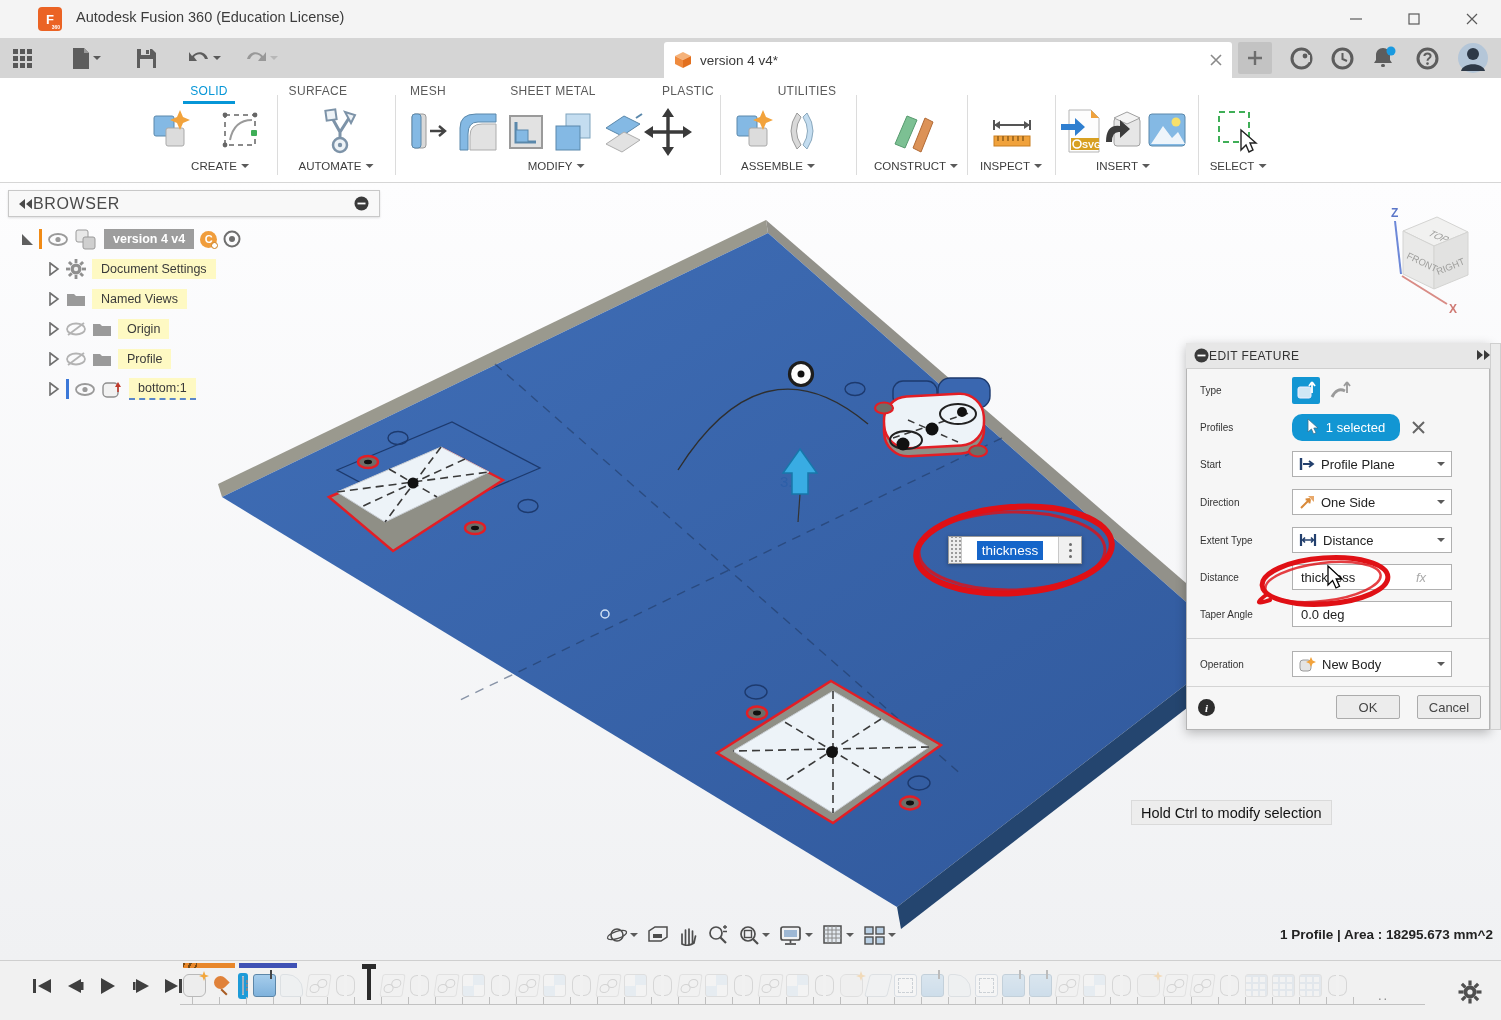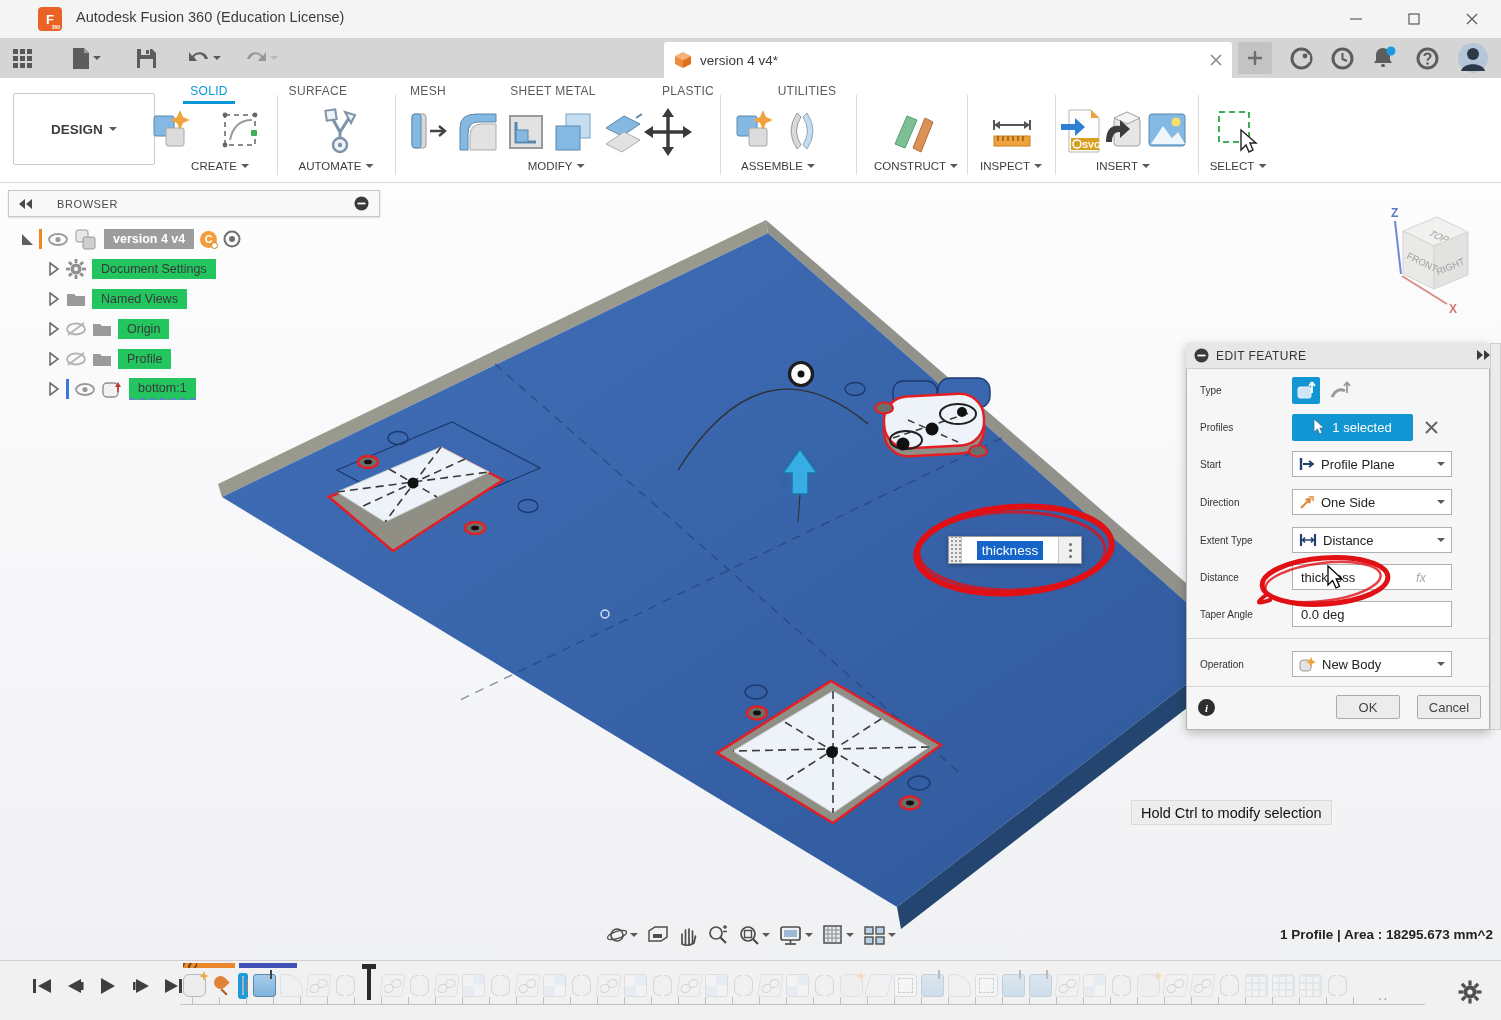--- a/index.html
+++ b/index.html
@@ -38,48 +38,48 @@
   .rgroup-label{position:absolute;top:160px;transform:translateX(-50%);font-size:11.5px;color:#3d3d3d;
                display:flex;align-items:center;gap:4px;white-space:nowrap;}
   .ricon{position:absolute;top:108px;transform:translateX(-50%);}
   .rsep{position:absolute;top:95px;width:1px;height:80px;background:#dcdcdc;}
   
   .viewport-bg{left:0;top:183px;width:1501px;height:777px;background:linear-gradient(#fdfdfe,#f0f1f3);}
   
   .browser{left:8px;top:190px;width:372px;}
   .browser-header{height:27px;background:rgba(248,248,248,.95);border:1px solid #c8c8c8;
       display:flex;align-items:center;padding:0 10px;box-sizing:border-box;box-shadow:0 1px 2px rgba(0,0,0,.12);}
-  .browser-title{font-size:11px;color:#4a4a4a;letter-spacing:.6px;margin-left:24px;flex:1;}
+  .browser-title{font-size:16px;color:#4a4a4a;letter-spacing:.6px;margin-left:0;flex:1;}
   .b-row{position:absolute;display:flex;align-items:center;height:26px;gap:6px;}
-  .b-label{background:#22c55e;padding:3px 9px;font-size:12.5px;color:#3a3a3a;white-space:nowrap;}
+  .b-label{background:#fef9c3;padding:3px 9px;font-size:12.5px;color:#3a3a3a;white-space:nowrap;}
   .b-label.root{background:#9d9d9d;color:#fff;font-weight:bold;}
   .b-label.dashed{border-bottom:2px dashed #5b87c9;}
   .colorbar{width:3px;height:20px;}
   .tri-solid{width:0;height:0;border-left:11px solid #5f5f5f;border-top:11px solid transparent;}
   .badge-c{width:17px;height:17px;border-radius:50%;background:#f09d3c;color:#fff;font-size:11px;font-weight:bold;
            display:flex;align-items:center;justify-content:center;position:relative;}
   .badge-c::after{content:"";position:absolute;right:-1px;bottom:-1px;width:5px;height:5px;background:#fff;border-radius:50%;border:1px solid #c97f20;}
   
   .dialog{left:1186px;top:343px;width:304px;height:387px;background:#f6f6f6;border:1px solid #b5b5b5;
           box-shadow:0 3px 10px rgba(0,0,0,.25);box-sizing:border-box;}
   .dialog-strip{left:1490px;top:343px;width:11px;height:387px;background:#ebebeb;border:1px solid #cfcfcf;box-sizing:border-box;}
   .d-header{left:1186px;top:343px;width:304px;height:26px;background:#e7e7e7;border-bottom:1px solid #cfcfcf;
-            display:flex;align-items:center;padding:0 8px;box-sizing:border-box;gap:7px;}
+            display:flex;align-items:center;padding:0 8px;box-sizing:border-box;gap:0;}
   .d-title{font-size:12px;color:#333;letter-spacing:.4px;flex:1;}
   .d-row{position:absolute;left:1186px;width:304px;height:28px;display:flex;align-items:center;}
   .d-label{font-size:10px;color:#333;margin-left:14px;width:92px;}
   .d-select{width:160px;height:26px;background:#fff;border:1px solid #b0b0b0;display:flex;align-items:center;
             padding:0 6px;box-sizing:border-box;gap:6px;font-size:13px;color:#222;}
   .d-select .sp{flex:1;}
   .d-input{width:160px;height:26px;background:#fff;border:1px solid #b0b0b0;box-sizing:border-box;
            font-size:13px;color:#222;padding:0 24px 0 8px;font-family:inherit;}
   .fx{position:absolute;right:26px;font-style:italic;color:#aaa;font-size:13px;}
   .type-btn{width:28px;height:27px;display:flex;align-items:center;justify-content:center;border-radius:2px;margin-right:6px;}
   .type-btn.sel{background:#1296d3;}
-  .profiles-btn{width:121px;height:27px;background:#1296d3;border-radius:2px;color:#fff;font-size:13px;
+  .profiles-btn{width:108px;height:27px;background:#1296d3;border-radius:10px;color:#fff;font-size:13px;
                 display:flex;align-items:center;justify-content:center;gap:6px;}
   .d-sep{position:absolute;left:1187px;width:302px;height:1px;background:#d4d4d4;}
   .d-btn{position:absolute;width:64px;height:24px;background:#ececec;border:1px solid #ababab;border-radius:2px;
          font-size:13px;color:#444;display:flex;align-items:center;justify-content:center;font-family:inherit;}
   .info-circle{position:absolute;left:1198px;top:699px;width:17px;height:17px;border-radius:50%;background:#2d2d2d;color:#fff;
                font-size:11px;font-weight:bold;display:flex;align-items:center;justify-content:center;font-family:"Liberation Serif",serif;font-style:italic;}
   
   .dim-box{left:948px;top:536px;height:28px;display:flex;background:#fff;border:1px solid #9a9a9a;
            box-shadow:0 1px 4px rgba(0,0,0,.35);box-sizing:border-box;}
   .dim-handle{width:12px;background:#ececec;border-right:1px solid #c9c9c9;
@@ -256,24 +256,20 @@
   <div class="ab ribbon"></div>
   <div id="ribbon-tabs">
       <span class="ab ribbon-tab active" style="left: 209px;">SOLID</span>
       <span class="ab ribbon-tab" style="left: 318px;">SURFACE</span>
       <span class="ab ribbon-tab" style="left: 428px;">MESH</span>
       <span class="ab ribbon-tab" style="left: 553px;">SHEET METAL</span>
       <span class="ab ribbon-tab" style="left: 688px;">PLASTIC</span>
       <span class="ab ribbon-tab" style="left: 807px;">UTILITIES</span>
     </div>
   <div class="ab tab-underline"></div>
-  <div class="ab design-btn">
-    <span>DESIGN</span>
-    <span class="caret"></span>
-  </div>
 
   <div class="ab ricon ricon1" style="left:172px">
     <svg class="rb" width="44" height="46">
         <rect x="4" y="8" width="20" height="20" rx="2" fill="#84b9e4" stroke="#5a88ab"></rect>
       <rect x="16" y="20" width="18" height="18" rx="2" fill="#dcdcdc" stroke="#a9a9a9"></rect>
       <path d="M30,2 L33,9 L40,12 L33,15 L30,22 L27,15 L20,12 L27,9 Z" fill="#f2a33c"></path>
       </svg>
     </div>
   <div class="ab ricon" style="left:220px;transform:none">
     <svg width="46" height="46">

